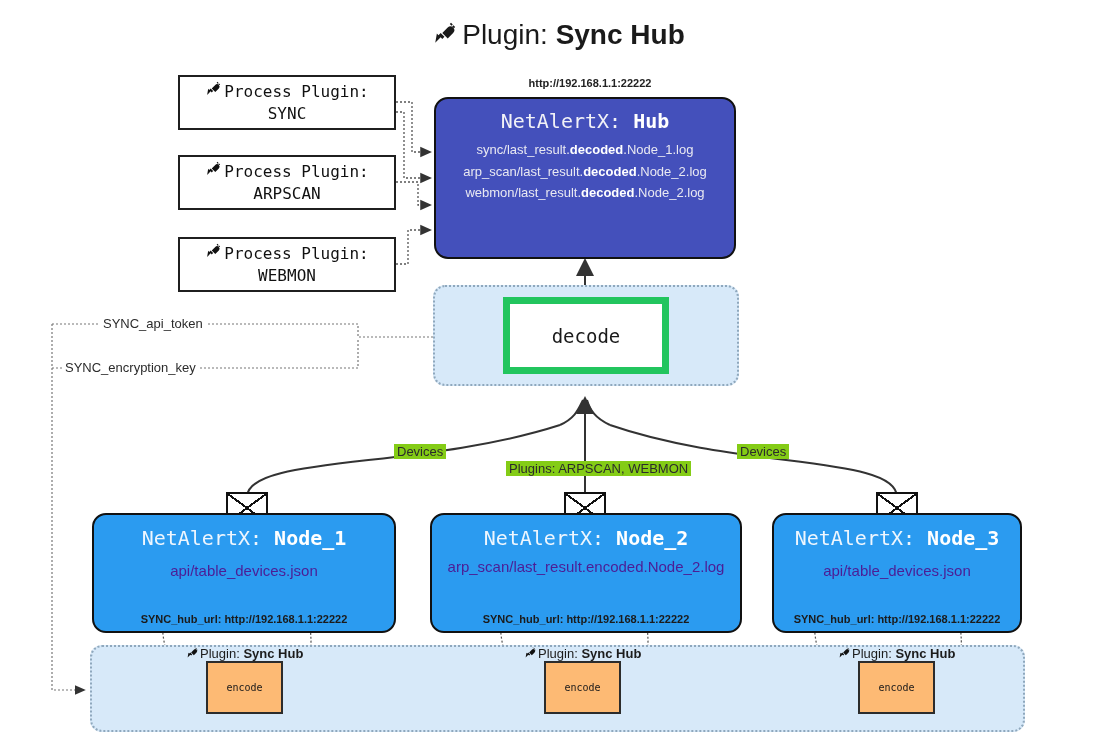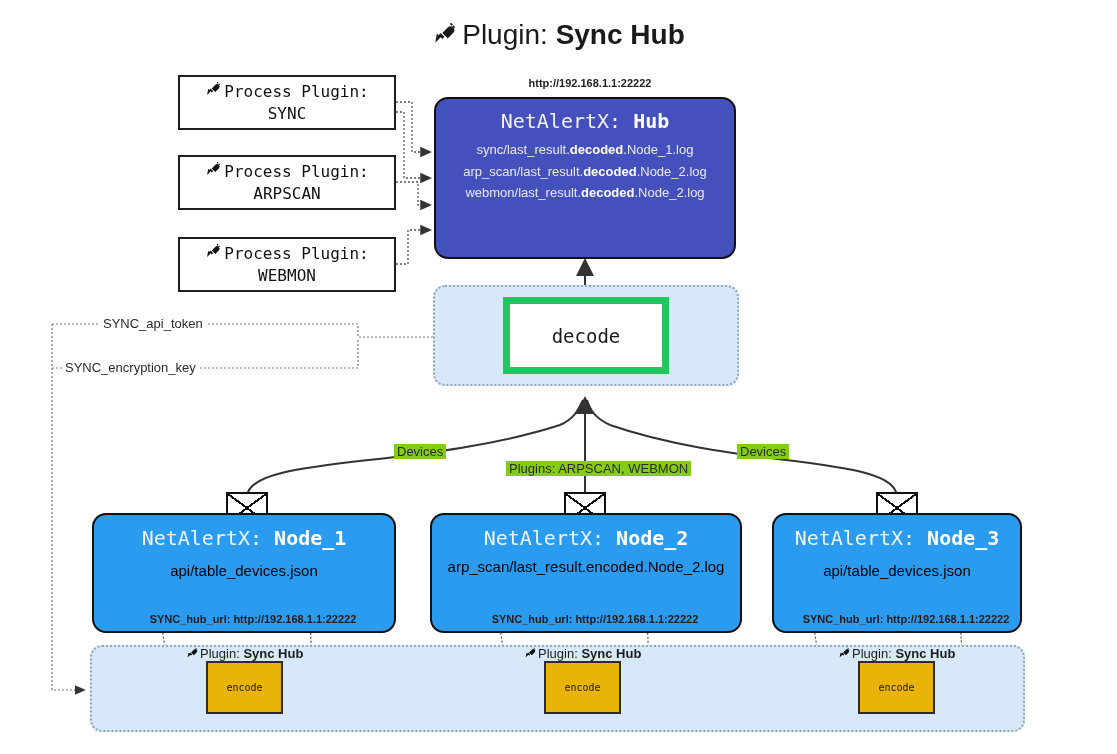--- a/index.html
+++ b/index.html
@@ -74,24 +74,24 @@
     position:absolute;height:120px;background:#2b9bf0;
     border:2px solid #111;border-radius:14px;box-sizing:border-box;
     display:flex;flex-direction:column;align-items:center;
   }
   .node .ntitle{
     font-family:"DejaVu Sans Mono","Liberation Mono",monospace;
     font-size:20px;color:#eef6fe;white-space:nowrap;margin-top:11px;
   }
   .node .ntitle b{color:#ffffff;}
   .node .nline{
-    font-size:15px;color:#000000;white-space:nowrap;margin-top:12px;
+    font-size:15px;color:#4c1d95;white-space:nowrap;margin-top:12px;
   }
   .node .nfoot{
-    position:absolute;bottom:6px;left:9px;width:100%;text-align:center;
+    position:absolute;bottom:6px;left:0;width:100%;text-align:center;
     font-size:11px;font-weight:bold;color:#1b1b1b;white-space:nowrap;
   }
   #node1{left:92px;top:513px;width:304px;}
   #node2{left:430px;top:513px;width:312px;}
   #node3{left:772px;top:513px;width:250px;}
   #node2 .nline{margin-top:8px;}
 
   
   .envelope{
     position:absolute;width:42px;height:32px;background:#ffffff;
@@ -113,21 +113,21 @@
   #bottom-group{
     position:absolute;left:90px;top:645px;width:935px;height:87px;
     background:#d7e9f9;border:2px dotted #8fa8bd;border-radius:12px;box-sizing:border-box;
   }
   .enc-label{
     position:absolute;font-size:13px;color:#1c1c1c;white-space:nowrap;
   }
   .enc-label .plugicon{display:inline-block;transform:translateY(1px);margin-right:1px;}
   .enc-label b{font-weight:bold;}
   .encbox{
-    position:absolute;width:77px;height:53px;background:#eab308;
+    position:absolute;width:77px;height:53px;background:#fdba74;
     border:2px solid #2c2c2c;box-sizing:border-box;
     display:flex;align-items:center;justify-content:center;
     font-family:"DejaVu Sans Mono","Liberation Mono",monospace;
     font-size:10px;color:#1a1a1a;
   }
 
   
   .keylabel{
     position:absolute;font-size:13px;color:#2b2b2b;background:#ffffff;
     white-space:nowrap;padding:0 3px;

